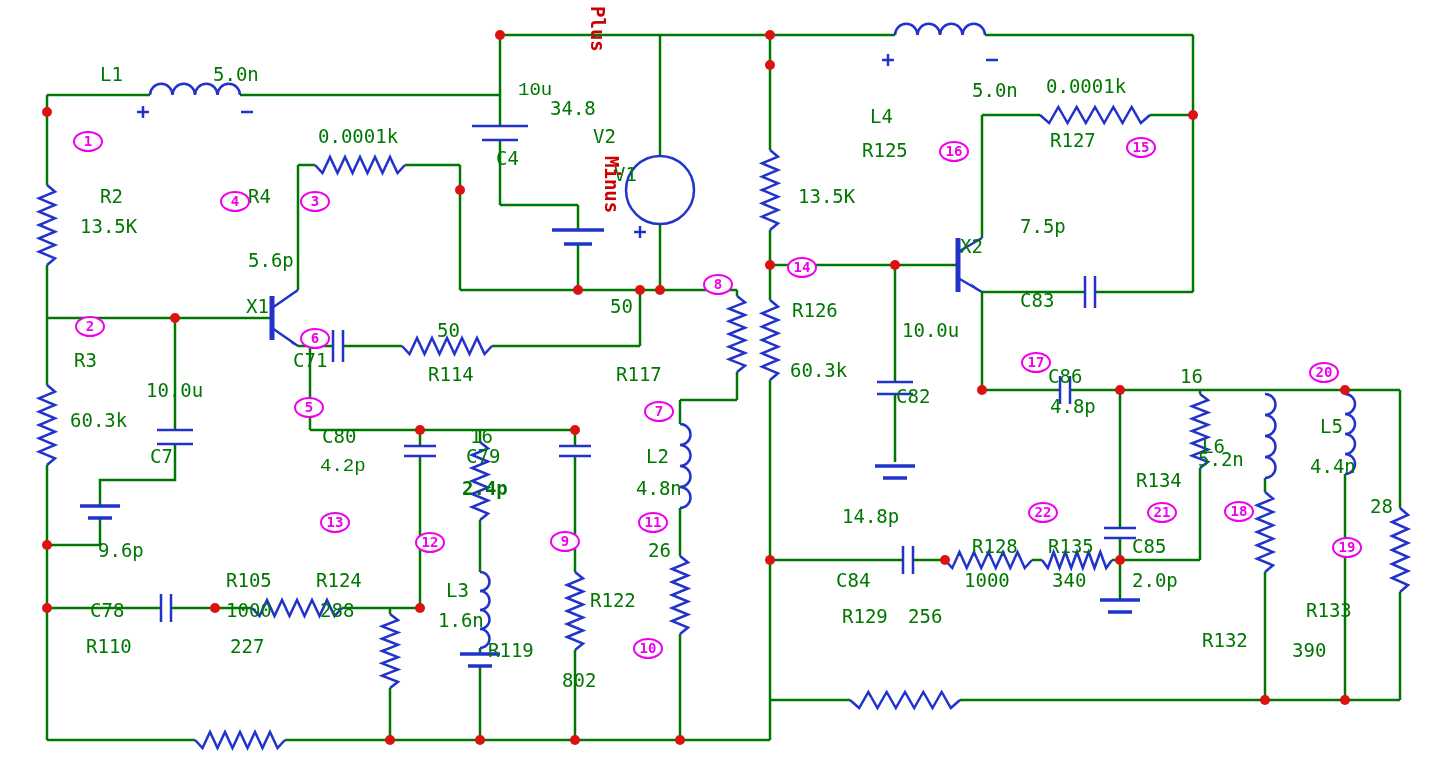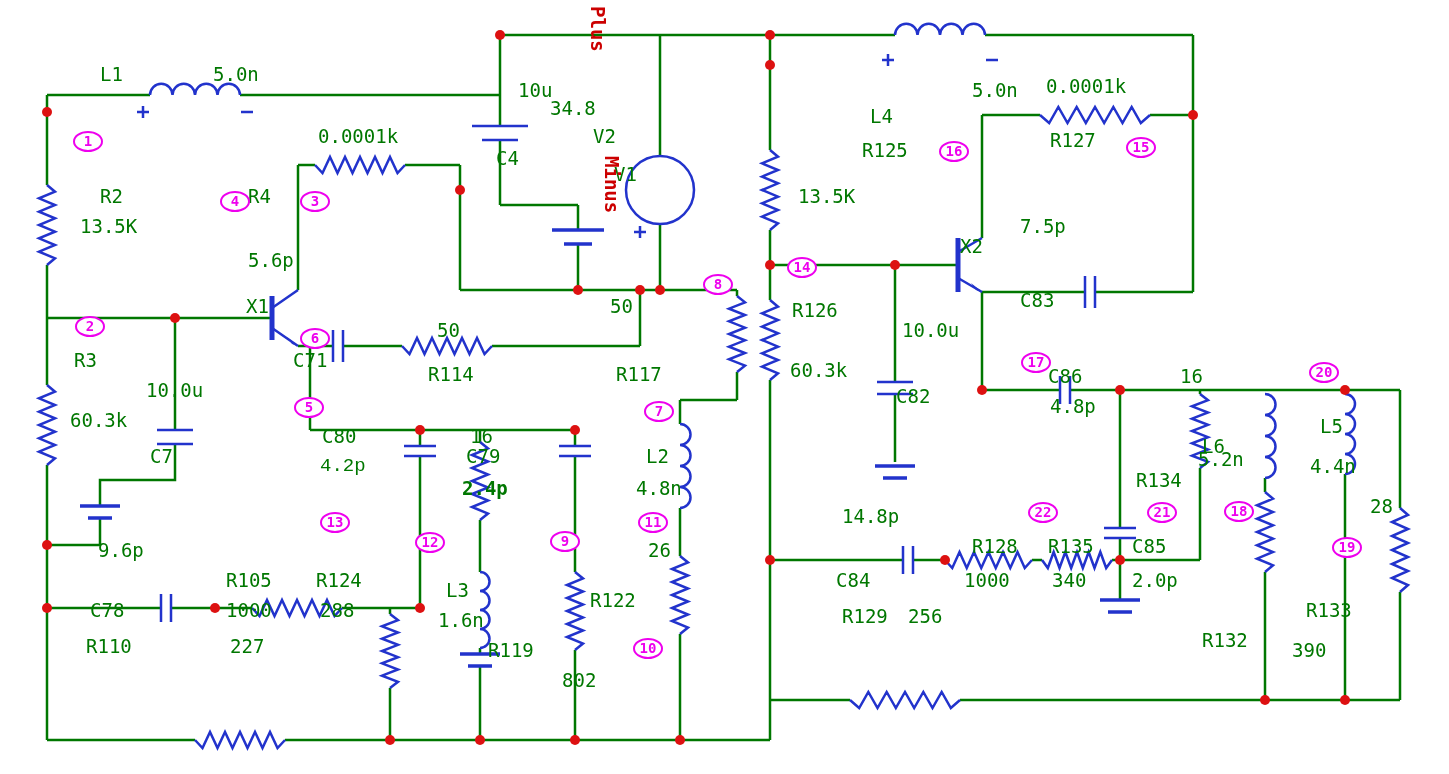--- a/index.html
+++ b/index.html
@@ -157,21 +157,21 @@
     <div class="lbl" style="left: 446px; top: 580px;">L3</div>
     <div class="lbl" style="left: 590px; top: 590px;">R122</div>
     <div class="lbl" style="left: 90px; top: 600px;">C78</div>
     <div class="lbl" style="left: 226px; top: 600px;">1000</div>
     <div class="lbl" style="left: 320px; top: 600px;">288</div>
     <div class="lbl" style="left: 438px; top: 610px;">1.6n</div>
     <div class="lbl" style="left: 86px; top: 636px;">R110</div>
     <div class="lbl" style="left: 230px; top: 636px;">227</div>
     <div class="lbl" style="left: 488px; top: 640px;">R119</div>
     <div class="lbl" style="left: 562px; top: 670px;">802</div>
-    <div class="lbl" style="left: 518px; top: 80px;">10u</div>
+    <div class="lbl" style="left: 518px; top: 80px; font-family: Liberation Mono, monospace;">10u</div>
     <div class="lbl" style="left: 550px; top: 98px;">34.8</div>
     <div class="lbl" style="left: 496px; top: 148px;">C4</div>
     <div class="lbl" style="left: 593px; top: 126px;">V2</div>
     <div class="lbl" style="left: 614px; top: 164px;">V1</div>
     <div class="lbl red vert" style="left: 608px; top: 6px;">Plus</div>
     <div class="lbl red vert" style="left: 622px; top: 156px;">Minus</div>
     <div class="lbl" style="left: 870px; top: 106px;">L4</div>
     <div class="lbl" style="left: 972px; top: 80px;">5.0n</div>
     <div class="lbl" style="left: 1046px; top: 76px;">0.0001k</div>
     <div class="lbl" style="left: 862px; top: 140px;">R125</div>

